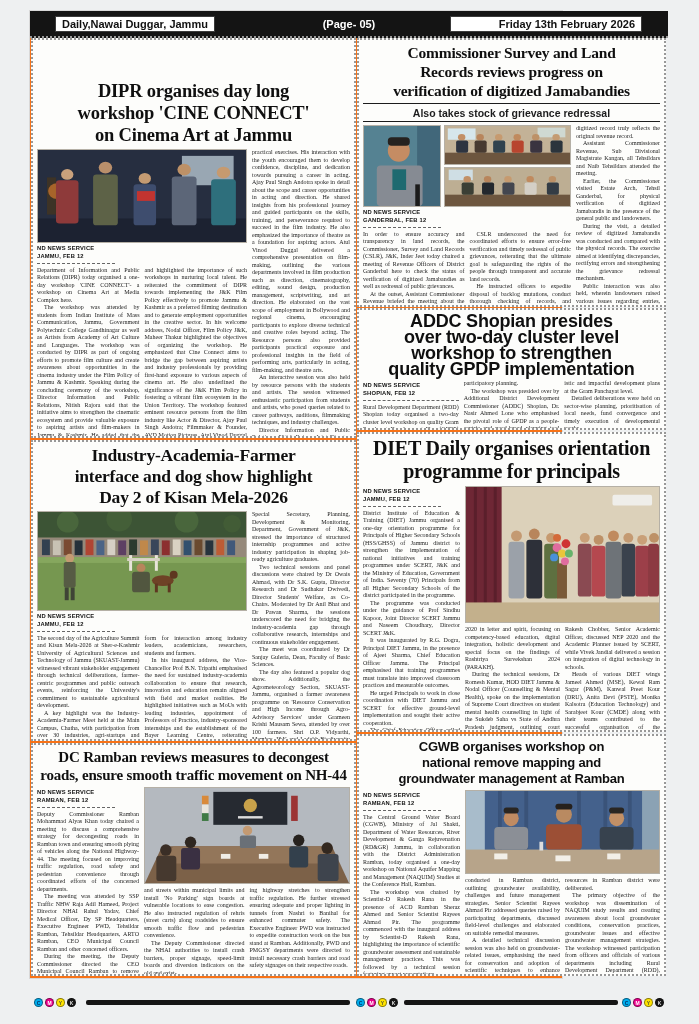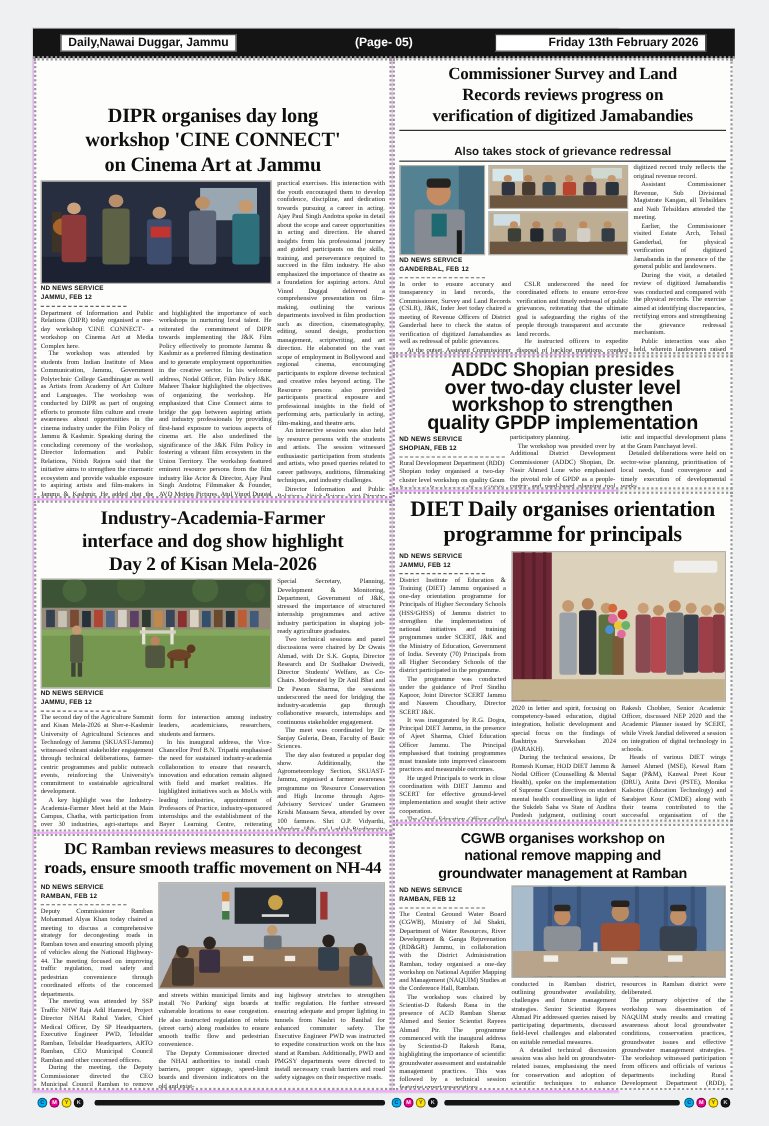--- a/index.html
+++ b/index.html
@@ -1,30 +1,30 @@
 <!DOCTYPE html>
 <html><head>
 <meta charset="utf-8">
 <style>
   *{margin:0;padding:0;box-sizing:border-box;}
   html,body{width:699px;height:1024px;}
   body{background:#eef0f1;font-family:"Liberation Serif",serif;color:#1d1d1d;position:relative;overflow:hidden;}
-  .page{position:absolute;left:30px;top:26px;width:532px;height:967px;background:#f0abfc;box-shadow:0 0 0 1px #d8d8d8;}
+  .page{position:absolute;left:30px;top:11px;width:532px;height:967px;background:#f97316;box-shadow:0 0 0 1px #d8d8d8;}
   
   .topbar{position:absolute;left:0;top:0;width:638px;height:27px;background:#141414;border-bottom:2px dotted #9a9a9a;}
   .mastbox{position:absolute;top:5px;background:#ffffff;border:1px solid #3a3a3a;padding:1px 6px;font:700 11px "Liberation Sans",sans-serif;color:#111;white-space:nowrap;}
   .mastbox.left{left:25px;}
   .mastbox.right{right:26px;padding-left:48px;}
   .pageno{position:absolute;left:50%;top:7px;transform:translateX(-50%);color:#fff;font:700 11px "Liberation Sans",sans-serif;}
   
   .art{position:absolute;border:2px dotted #989898;background:#fdfdfb;padding:3px 4px;overflow:hidden;}
   .hl{font-weight:700;text-align:center;color:#0f0f0f;text-wrap:balance;margin:0 0 3px;}
   .hl.serif{font-family:"Liberation Serif",serif;letter-spacing:-0.2px;}
   .hl.sans{font-family:"Liberation Sans",sans-serif;letter-spacing:-0.2px;}
-  .subhead{font:700 10.5px "Liberation Sans",sans-serif;text-align:center;border-top:1.5px solid #1c1c1c;border-bottom:1.5px solid #1c1c1c;padding:13px 0 2px;margin:1px 0 3px;}
+  .subhead{font:700 10.5px "Liberation Sans",sans-serif;text-align:center;border-top:1.5px solid #1c1c1c;border-bottom:1.5px solid #1c1c1c;padding:3px 0 2px;margin:1px 0 3px;}
   .row{display:flex;gap:5px;align-items:flex-start;}
   .cols{display:flex;gap:5px;align-items:flex-start;}
   .col{flex:1;min-width:0;}
   .art p{font-size:6px;line-height:1.25;text-align:justify;text-indent:7px;color:#222;}
   .col > p:first-child{text-indent:7px;}
   .col.flush > p:first-child, .col.cont > p:first-child{text-indent:0;}
   .byline{font:700 5.8px "Liberation Sans",sans-serif;color:#111;border-bottom:1px dashed #666;padding-bottom:2px;margin:2px 0 3px;width:78px;line-height:1.35;letter-spacing:.2px;}
   .photo{display:block;border:1px solid #b5b0a6;background:#ccc;}
   .photo svg{display:block;width:100%;height:100%;}
   .stack{display:flex;flex-direction:column;gap:2px;flex:1;}

